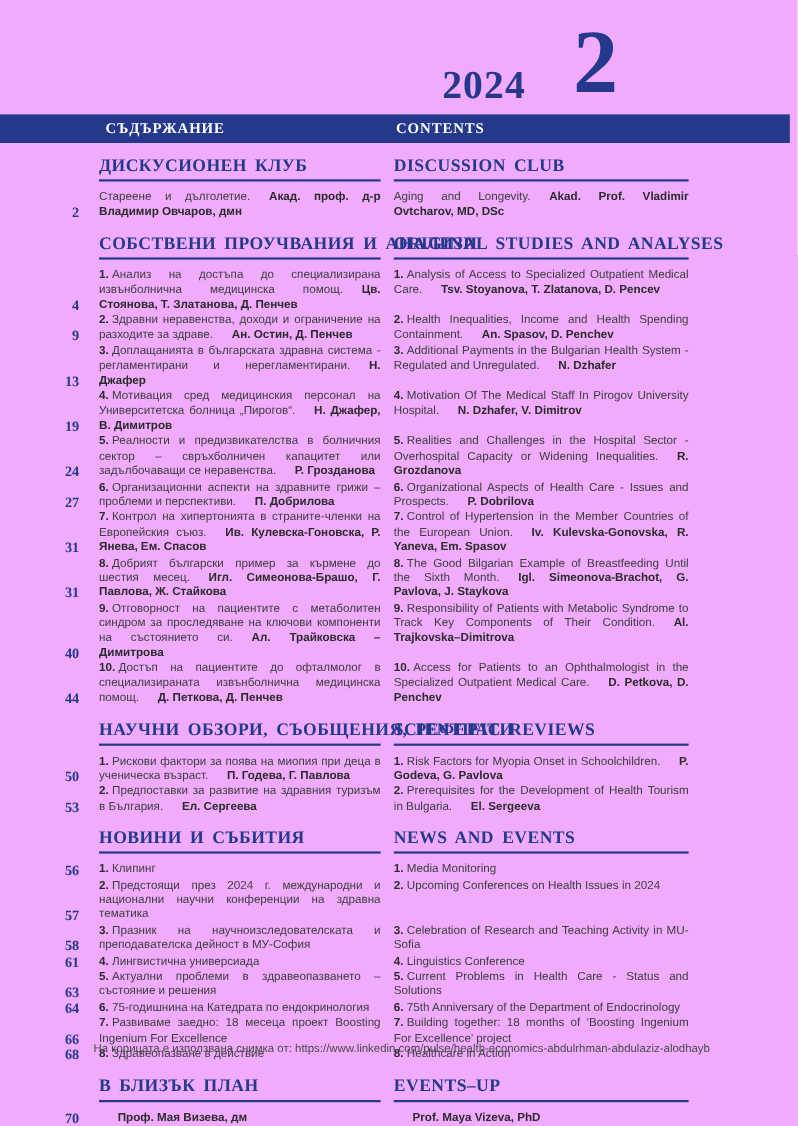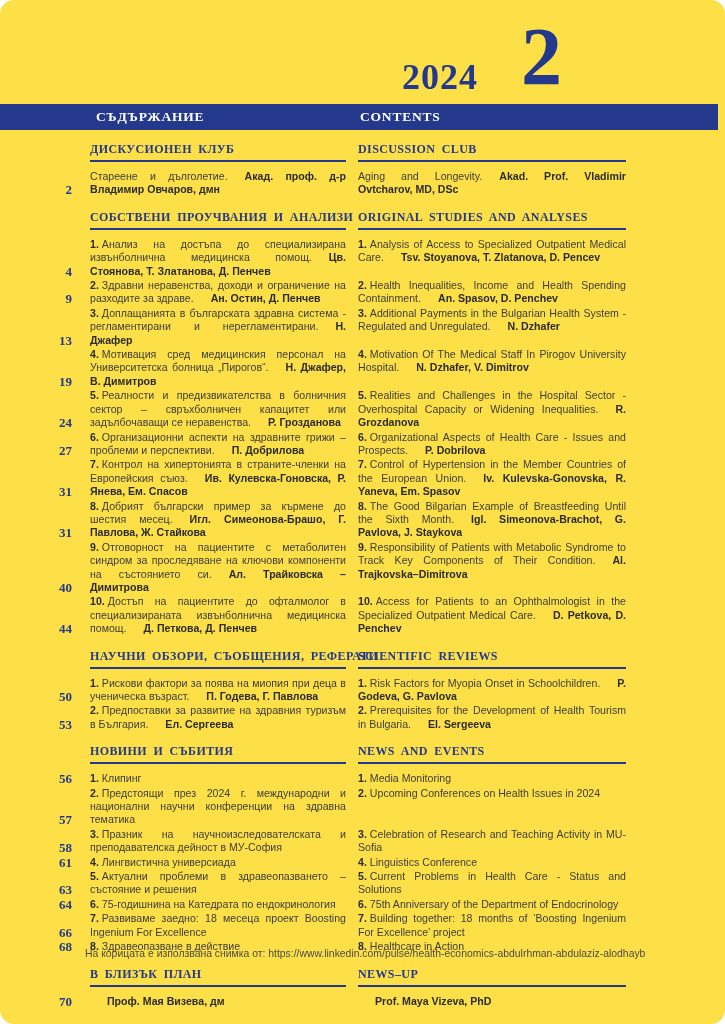--- a/index.html
+++ b/index.html
@@ -1,18 +1,18 @@
 <!DOCTYPE html>
 <html><head>
 <meta charset="utf-8">
 <style>
   html,body { margin:0; padding:0; background:#ffffff; }
   .page {
-    position:relative; width:725px; height:1024px; background:#fde047;
-    font-family:"Liberation Sans", sans-serif; color:#3d3d3d; overflow:hidden;border-radius:14px;
+    position:relative; width:725px; height:1024px; background:#f0abfc;
+    font-family:"Liberation Sans", sans-serif; color:#3d3d3d; overflow:hidden;
   }
   
   .year {
     position:absolute; top:56px; left:402px;
     font-family:"Liberation Serif", serif; font-weight:bold;
     font-size:36px; color:#24398b; letter-spacing:1px;
   }
   .issue {
     position:absolute; top:16px; left:521px;
     font-family:"Liberation Serif", serif; font-weight:bold;
@@ -32,21 +32,21 @@
   .hb-en { left:360px; }
   
   .toc { position:absolute; top:140px; left:42px; width:584px; }
   .toc-row {
     display:grid; grid-template-columns:36px 256px 268px; column-gap:12px;
   }
   .heading-row { margin-top:13px; margin-bottom:8px; }
   .heading-row.first { margin-top:2px; }
   .heading {
     font-family:"Liberation Serif", serif; font-weight:bold;
-    font-size:12px; color:#24398b; letter-spacing:0.4px; word-spacing:3px;
+    font-size:16px; color:#24398b; letter-spacing:0.4px; word-spacing:3px;
     white-space:nowrap;
   }
   .rule { height:2px; background:#24398b; margin-top:3px; }
   .item-row { margin-bottom:1px; }
   .pagenum {
     align-self:end; text-align:right; padding-right:6px; padding-bottom:0px;
     font-family:"Liberation Serif", serif; font-weight:bold;
     font-size:13px; color:#24398b; line-height:13.4px;
   }
   .entry {
@@ -224,21 +224,21 @@
         <div class="entry"><b class="num">8.</b><span>Здравеопазване в действие</span><b class="authors"></b></div>
         <div class="entry"><b class="num">8.</b><span>Healthcare in Action</span><b class="authors"></b></div>
       </div>
       <div class="toc-row heading-row">
         <div class="pagenum"></div>
         <div>
           <div class="heading">В БЛИЗЪК ПЛАН</div>
           <div class="rule"></div>
         </div>
         <div>
-          <div class="heading">NEWS–UP</div>
+          <div class="heading">EVENTS–UP</div>
           <div class="rule"></div>
         </div>
       </div>
       <div class="toc-row item-row">
         <div class="pagenum">70</div>
         <div class="entry"><b class="num"></b><span></span><b class="authors">Проф. Мая Визева, дм</b></div>
         <div class="entry"><b class="num"></b><span></span><b class="authors">Prof. Maya Vizeva, PhD</b></div>
       </div>
     </div>
 

